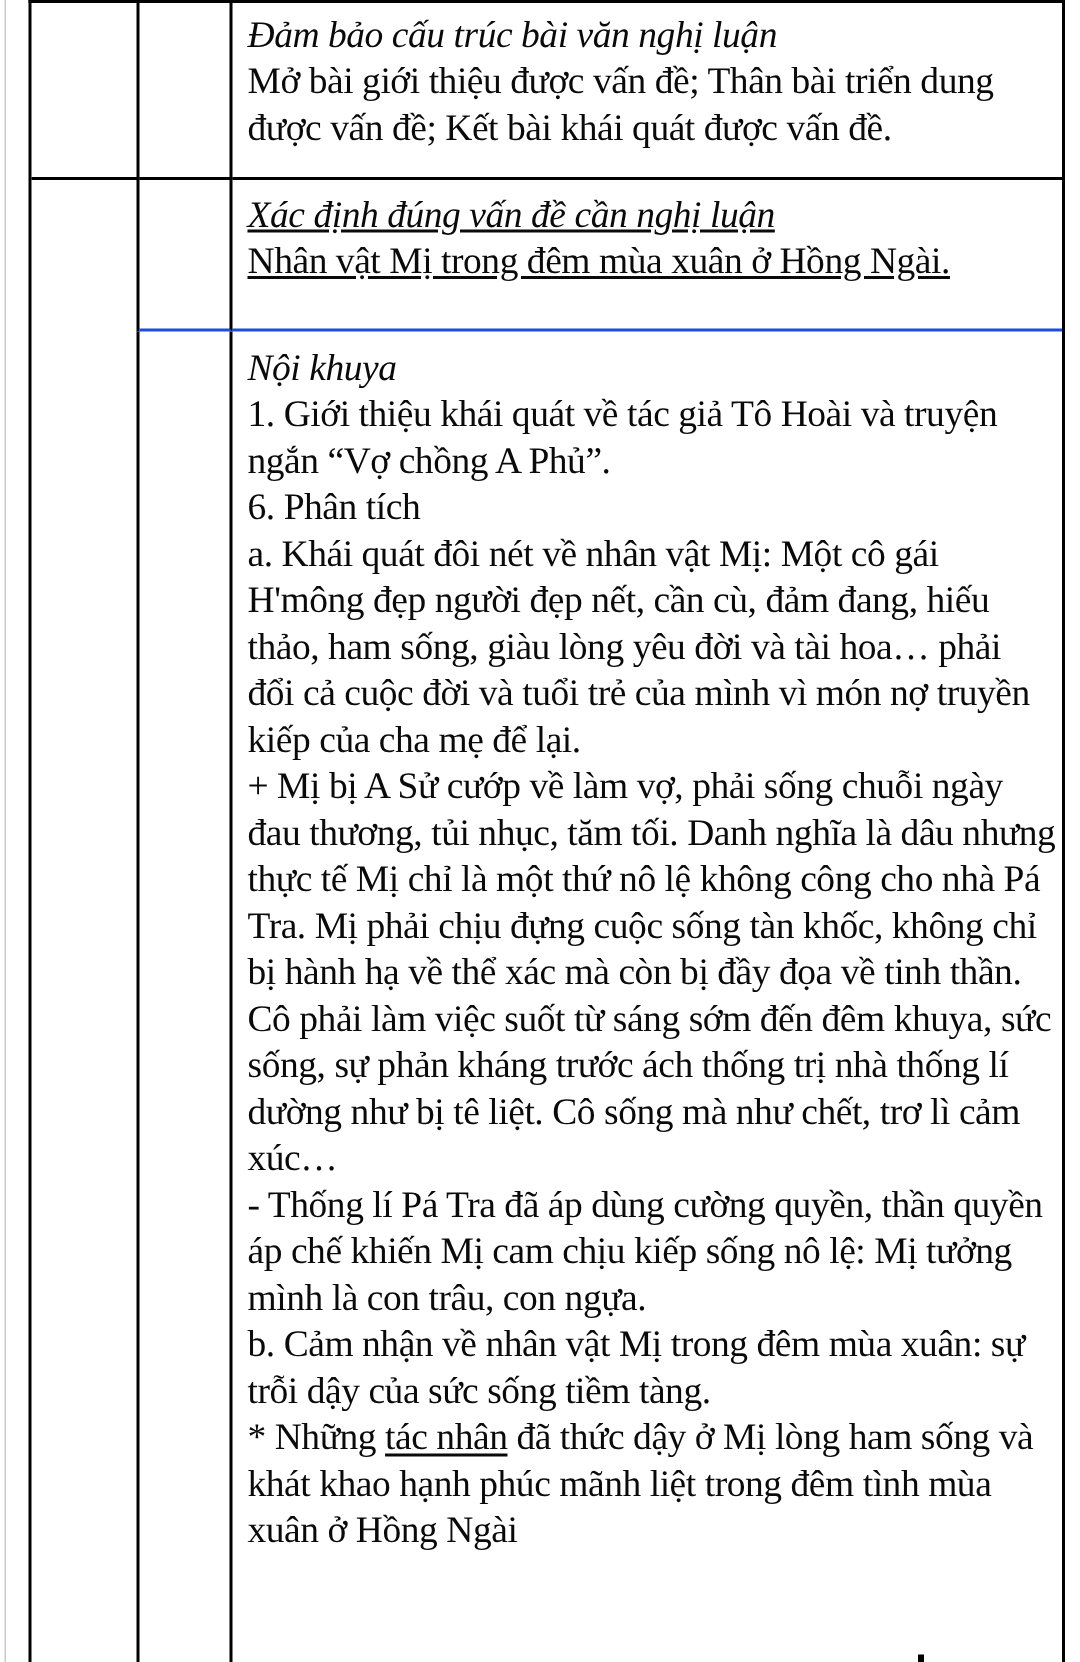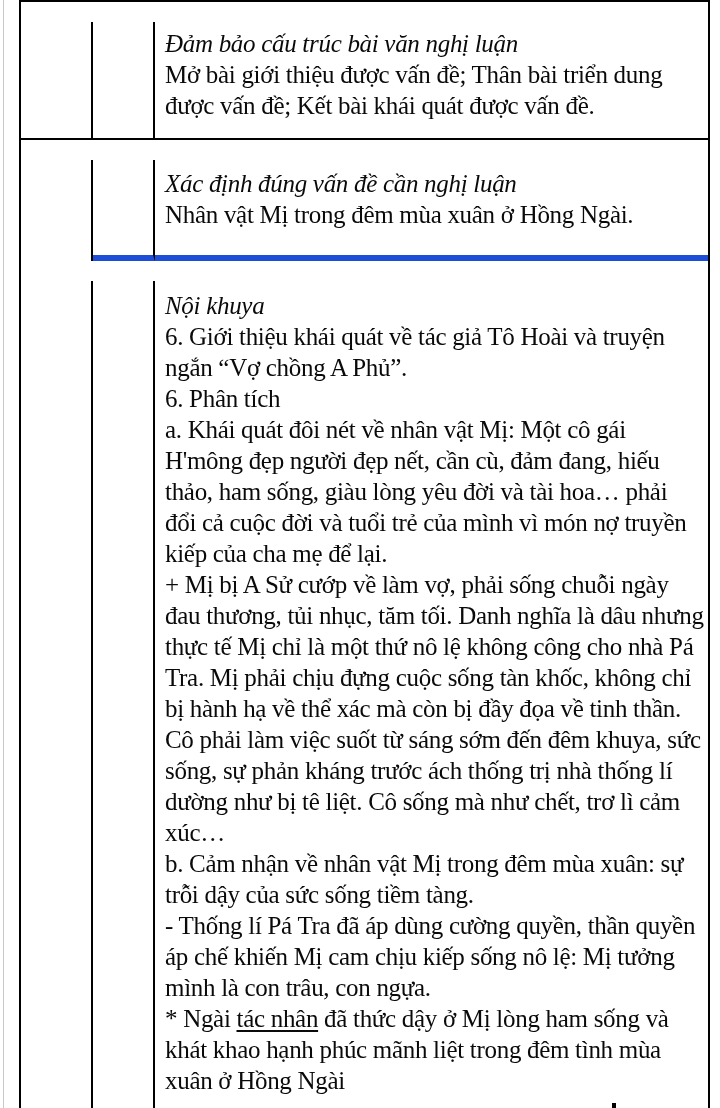--- a/index.html
+++ b/index.html
@@ -22,30 +22,30 @@
     position: absolute;
     left: 19px; top: 0;
     width: 691px; height: 1240px;
     box-sizing: border-box;
     border-left: 2px solid #000;
     border-right: 2px solid #000;
     border-top: 2px solid #000;
     display: flex;
     flex-direction: column;
   }
-  .t-row { display: flex; box-sizing: border-box; margin-top: 20px; }
+  .t-row { display: flex; box-sizing: border-box; }
   .row1 { height: 118px; }
   .row2 { height: 101px; }
   .row3 { flex: 1; }
   .cell { box-sizing: border-box; }
   .ca { width: 72px; border-right: 2px solid #000; }
   .cb { width: 62px; border-right: 2px solid #000; }
   .cc { flex: 1; padding: 6px 4px 0 10px; overflow: hidden; }
   .row1 .ca, .row1 .cb, .row1 .cc { border-bottom: 2px solid #000; }
-  .row2 .cb, .row2 .cc { border-bottom: 6px solid #1d4ed8; }
+  .row2 .cb, .row2 .cc { border-bottom: 2px solid #1d4ed8; text-decoration: underline; }
   .row2 .cc { padding-top: 8px; }
   .row3 .cc { padding-top: 9px; }
   .cc p, .cc .heading {
     margin: 0;
     font-size: 25px;
     line-height: 31px;
     letter-spacing: -0.3px;
   }
   .heading { font-style: italic; }
   .gap { margin-top: 12px; }
@@ -82,28 +82,28 @@
         <div class="heading">Xác định đúng vấn đề cần nghị luận</div>
         <p class="gap">Nhân vật Mị trong đêm mùa xuân ở Hồng Ngài.</p>
       </div>
     </div>
 
     <div class="t-row row3">
       <div class="cell ca"></div>
       <div class="cell cb"></div>
       <div class="cell cc">
         <div class="heading">Nội khuya</div>
-        <p>6. Giới thiệu khái quát về tác giả Tô Hoài và truyện ngắn “Vợ chồng A Phủ”.</p>
+        <p>1. Giới thiệu khái quát về tác giả Tô Hoài và truyện ngắn “Vợ chồng A Phủ”.</p>
         <p class="gap">6. Phân tích</p>
         <p class="gap">a. Khái quát đôi nét về nhân vật Mị: Một cô gái H'mông đẹp người đẹp nết, cần cù, đảm đang, hiếu thảo, ham sống, giàu lòng yêu đời và tài hoa… phải đổi cả cuộc đời và tuổi trẻ của mình vì món nợ truyền kiếp của cha mẹ để lại.</p>
         <p class="gap">+ Mị bị A Sử cướp về làm vợ, phải sống chuỗi ngày đau thương, tủi nhục, tăm tối. Danh nghĩa là dâu nhưng thực tế Mị chỉ là một thứ nô lệ không công cho nhà Pá Tra. Mị phải chịu đựng cuộc sống tàn khốc, không chỉ bị hành hạ về thể xác mà còn bị đầy đọa về tinh thần. Cô phải làm việc suốt từ sáng sớm đến đêm khuya, sức sống, sự phản kháng trước ách thống trị nhà thống lí dường như bị tê liệt. Cô sống mà như chết, trơ lì cảm xúc…</p>
+        <p class="gap">- Thống lí Pá Tra đã áp dùng cường quyền, thần quyền áp chế khiến Mị cam chịu kiếp sống nô lệ: Mị tưởng mình là con trâu, con ngựa.</p>
         <p class="gap">b. Cảm nhận về nhân vật Mị trong đêm mùa xuân: sự trỗi dậy của sức sống tiềm tàng.</p>
-        <p class="gap">- Thống lí Pá Tra đã áp dùng cường quyền, thần quyền áp chế khiến Mị cam chịu kiếp sống nô lệ: Mị tưởng mình là con trâu, con ngựa.</p>
         <p class="gap">
-          <span>* Ngài </span><span class="ul">tác nhân</span><span> đã thức dậy ở Mị lòng ham sống và khát khao hạnh phúc mãnh liệt trong đêm tình mùa xuân ở Hồng Ngài</span>
+          <span>* Những </span><span class="ul">tác nhân</span><span> đã thức dậy ở Mị lòng ham sống và khát khao hạnh phúc mãnh liệt trong đêm tình mùa xuân ở Hồng Ngài</span>
         </p>
       </div>
     </div>
 
   </div>
 
   <div class="cutoff-artifact"></div>
 
 </div>
 

